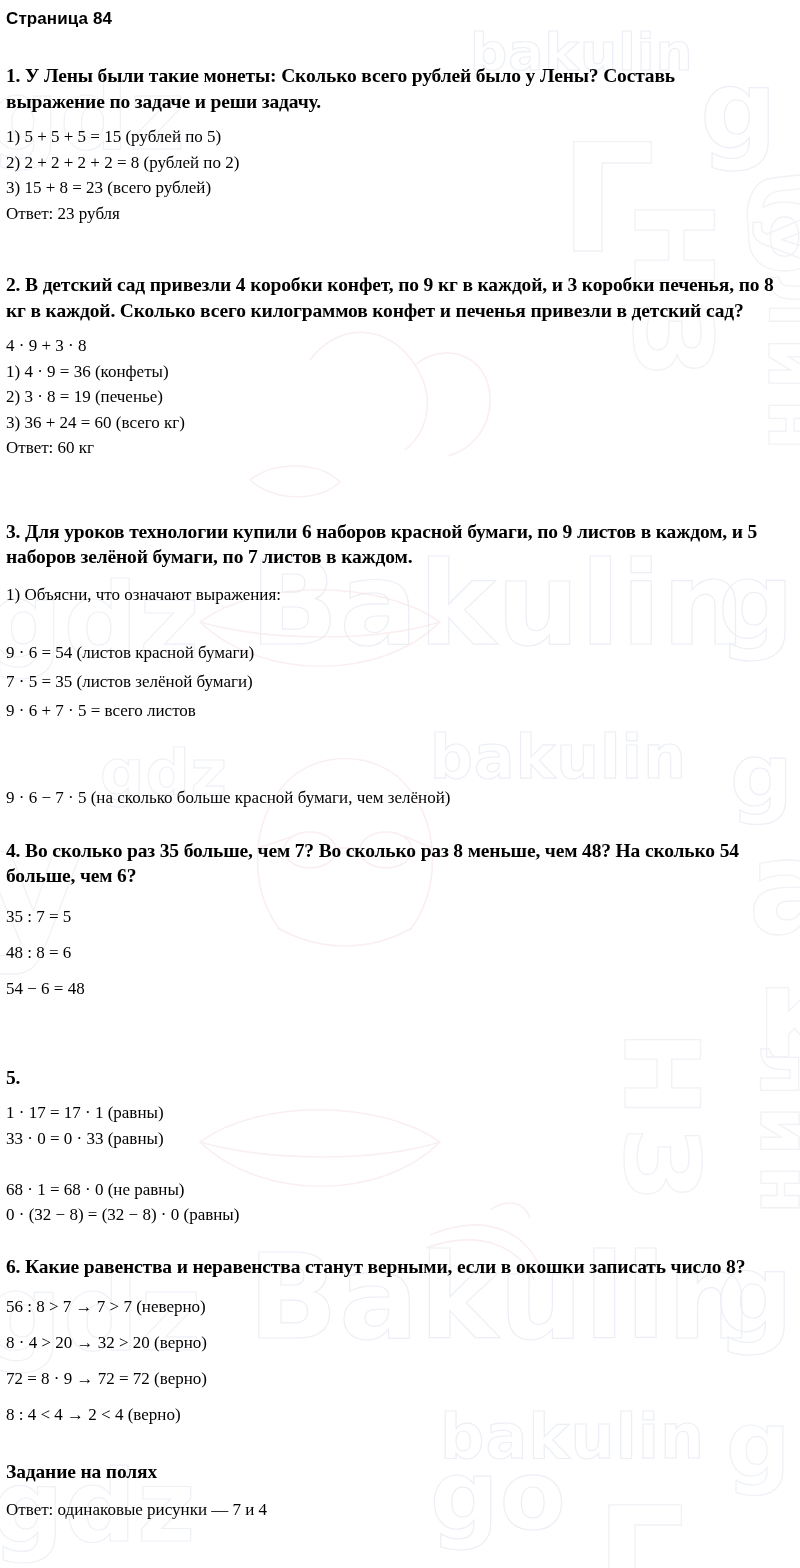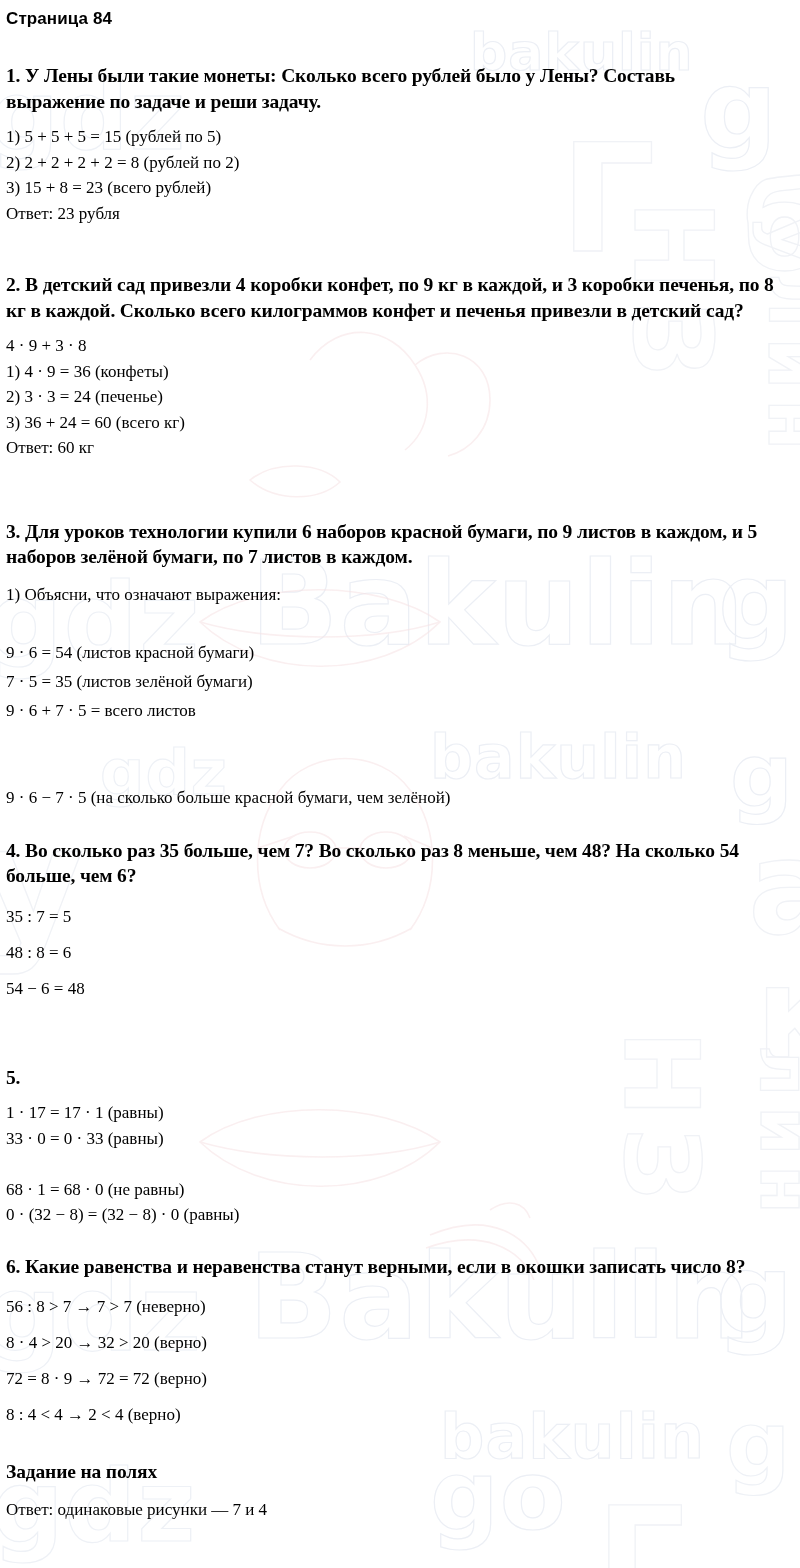--- a/index.html
+++ b/index.html
@@ -182,21 +182,21 @@
           <div class="line">3) 15 + 8 = 23 (всего рублей)</div>
           <div class="line">Ответ: 23 рубля</div>
         </div>
         <div class="gap-lg"></div>
       </div>
       <div class="task">
         <div class="task-head">2. В детский сад привезли 4 коробки конфет, по 9 кг в каждой, и 3 коробки печенья, по 8 кг в каждой. Сколько всего килограммов конфет и печенья привезли в детский сад?</div>
         <div class="lines ">
           <div class="line">4 · 9 + 3 · 8</div>
           <div class="line">1) 4 · 9 = 36 (конфеты)</div>
-          <div class="line">2) 3 · 3 = 24 (печенье)</div>
+          <div class="line">2) 3 · 8 = 19 (печенье)</div>
           <div class="line">3) 36 + 24 = 60 (всего кг)</div>
           <div class="line">Ответ: 60 кг</div>
         </div>
         <div class="gap-xl"></div>
       </div>
       <div class="task">
         <div class="task-head">3. Для уроков технологии купили 6 наборов красной бумаги, по 9 листов в каждом, и 5 наборов зелёной бумаги, по 7 листов в каждом.</div>
         <div class="lines mid">
           <div class="line">1) Объясни, что означают выражения:</div>
           <div class="line">&nbsp;</div>

